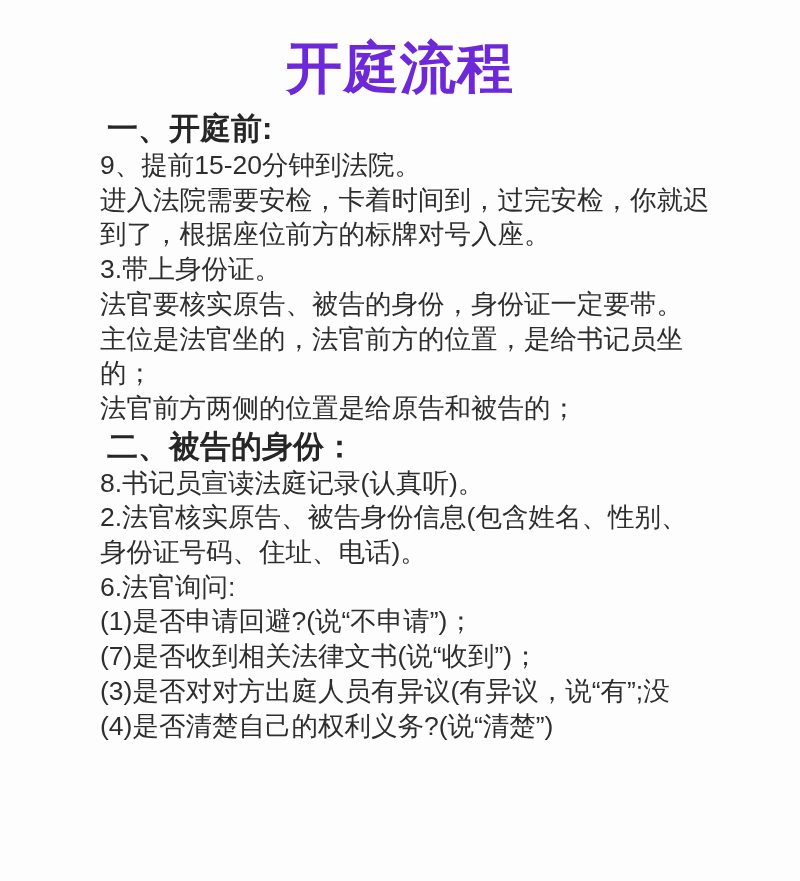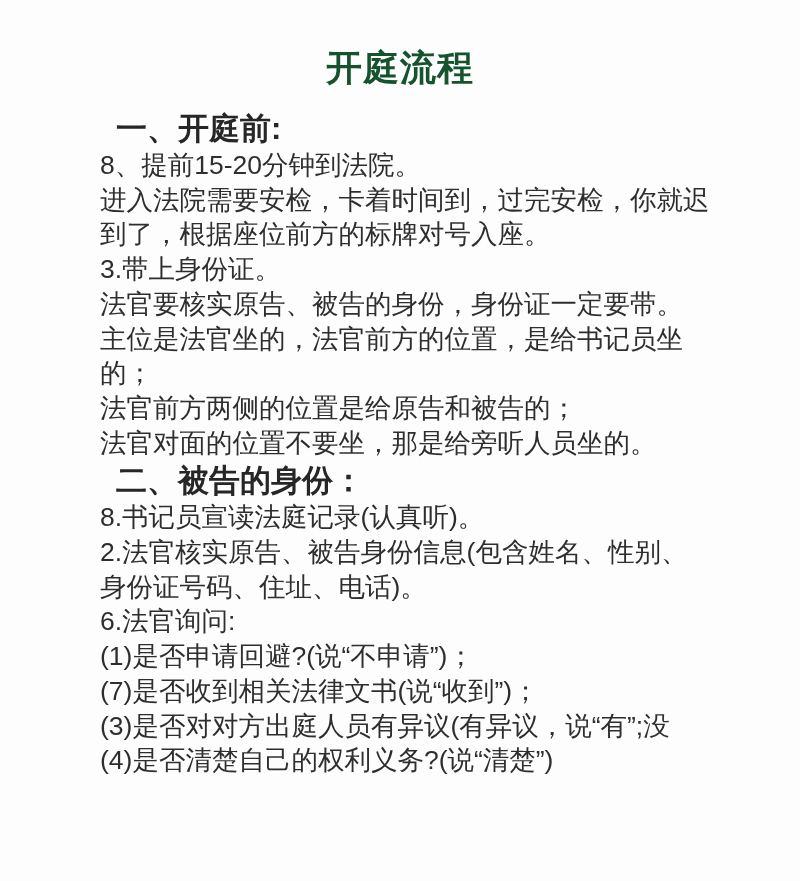--- a/index.html
+++ b/index.html
@@ -12,62 +12,61 @@
     height: 881px;
     background: #fdfdfd;
     color: #2b2b2b;
     font-family: "Liberation Sans", sans-serif;
     overflow: hidden;
     box-sizing: border-box;
   }
   .title {
     margin: 38px 0 12px 0;
     text-align: center;
-    font-size: 36px;
+    font-size: 56px;
     line-height: 60px;
     font-weight: 700;
     letter-spacing: 1px;
-    color: #14532d;
+    color: #6d28d9;
   }
   .content {
     padding-left: 100px;
     padding-right: 40px;
   }
   .heading {
     font-size: 31px;
     line-height: 38px;
     font-weight: 700;
-    margin: 2px 0 0 16px;
+    margin: 2px 0 0 7px;
     white-space: nowrap;
     color: #262626;
   }
   .line {
     font-size: 26.5px;
     line-height: 34.7px;
     white-space: nowrap;
     color: #2e2e2e;
   }
 </style>
 </head>
 <body>
 
 <div class="page">
   <h1 class="title">开庭流程</h1>
   <div class="content">
 
     <div class="heading">一、开庭前:</div>
-    <div class="line">8、提前15-20分钟到法院。</div>
+    <div class="line">9、提前15-20分钟到法院。</div>
     <div class="line">进入法院需要安检，卡着时间到，过完安检，你就迟</div>
     <div class="line">到了，根据座位前方的标牌对号入座。</div>
     <div class="line">3.带上身份证。</div>
     <div class="line">法官要核实原告、被告的身份，身份证一定要带。</div>
     <div class="line">主位是法官坐的，法官前方的位置，是给书记员坐</div>
     <div class="line">的；</div>
     <div class="line">法官前方两侧的位置是给原告和被告的；</div>
-    <div class="line">法官对面的位置不要坐，那是给旁听人员坐的。</div>
 
     <div class="heading">二、被告的身份：</div>
     <div class="line">8.书记员宣读法庭记录(认真听)。</div>
     <div class="line">2.法官核实原告、被告身份信息(包含姓名、性别、</div>
     <div class="line">身份证号码、住址、电话)。</div>
     <div class="line">6.法官询问:</div>
     <div class="line">(1)是否申请回避?(说“不申请”)；</div>
     <div class="line">(7)是否收到相关法律文书(说“收到”)；</div>
     <div class="line">(3)是否对对方出庭人员有异议(有异议，说“有”;没</div>
     <div class="line">(4)是否清楚自己的权利义务?(说“清楚”)</div>

